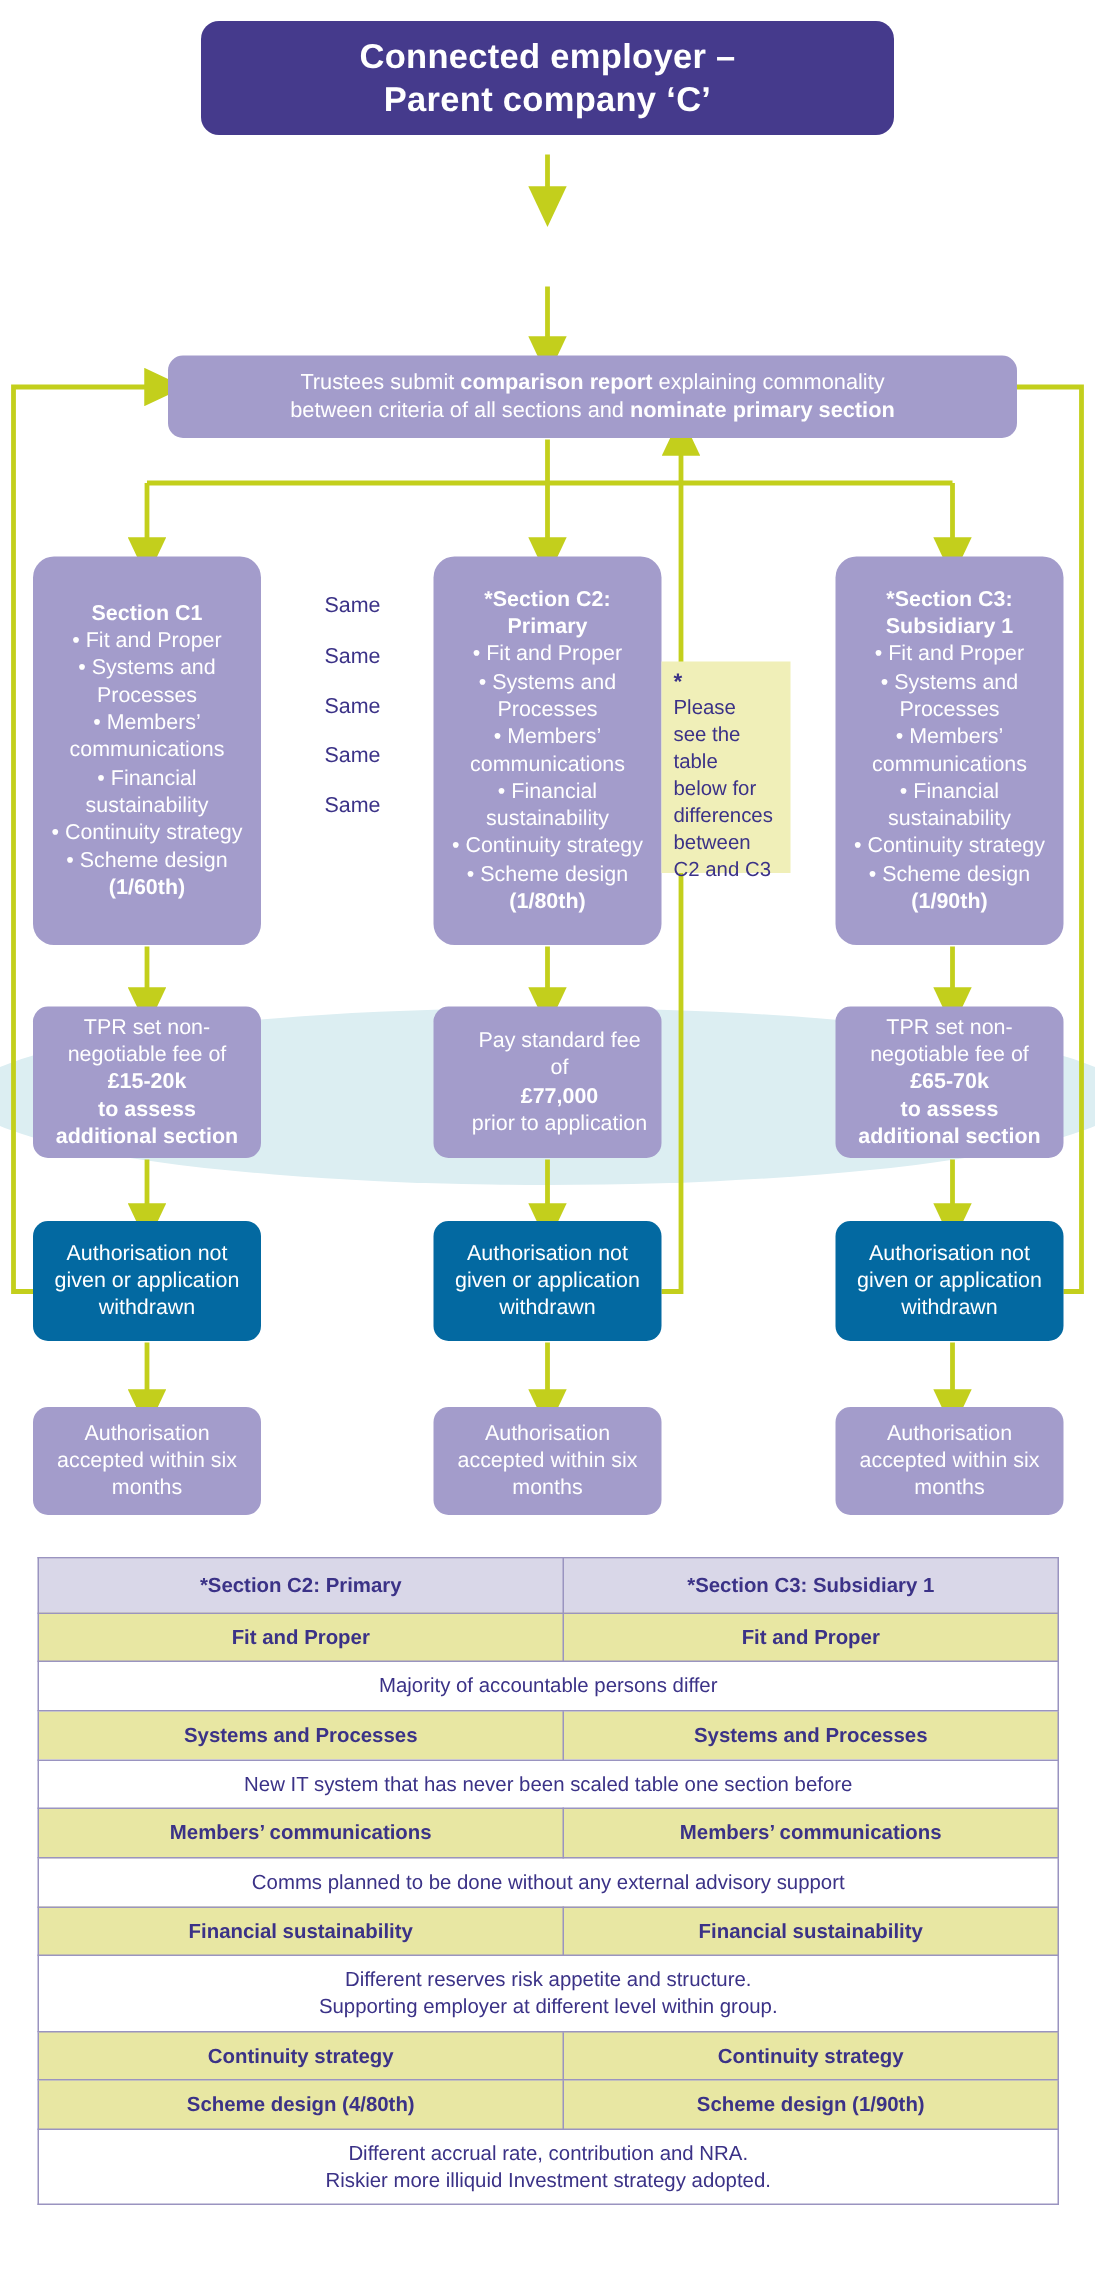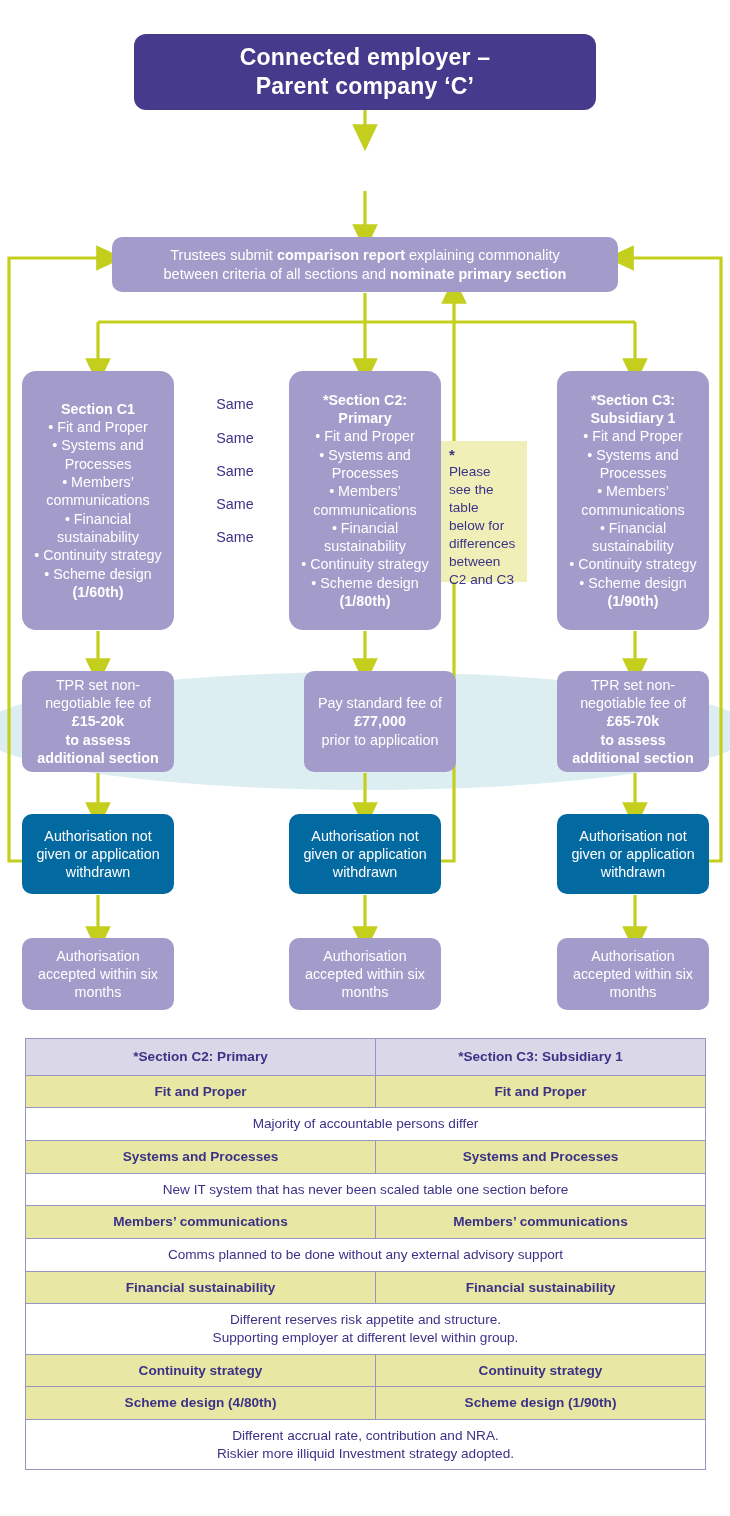--- a/index.html
+++ b/index.html
@@ -30,50 +30,50 @@
   .node {
     position:absolute; z-index:3;
     display:flex; align-items:center; justify-content:center;
     text-align:center;
     color:#ffffff;
     line-height:1.28;
   }
   .node-inner { padding:4px 8px; width:100%; }
 
   .hero {
-    left:134px; top:34px; width:462px; height:76px;
+    left:134px; top:14px; width:462px; height:76px;
     background:#453a8c; border-radius:12px;
     font-size:23px; font-weight:bold; letter-spacing:.2px;
   }
   .appbox {
     left:134px; top:137px; width:462px; height:53px;
     background:#a39ccb; border-radius:10px;
     font-size:14.5px;
   }
   .trustees {
-    left:112px; top:237px; width:506px; height:55px;
+    left:112px; top:237px; width:566px; height:55px;
     background:#a39ccb; border-radius:10px;
     font-size:14.5px;
   }
   .section-box {
     top:371px; width:152px; height:259px;
     background:#a39ccb; border-radius:14px;
     font-size:14.3px;
   }
   .sec-c1 { left:22px; }
   .sec-c2 { left:289px; }
   .sec-c3 { left:557px; }
 
   .fee-box {
     top:671px; width:152px; height:101px;
     background:#a39ccb; border-radius:10px;
     font-size:14.3px;
   }
   .fee-1 { left:22px; }
-  .fee-2 { left:304px; }
+  .fee-2 { left:289px;padding-left:16px; }
   .fee-3 { left:557px; }
 
   .auth-no {
     top:814px; width:152px; height:80px;
     background:#0369a1; border-radius:10px;
     font-size:14.3px;
   }
   .an-1 { left:22px; }
   .an-2 { left:289px; }
   .an-3 { left:557px; }

